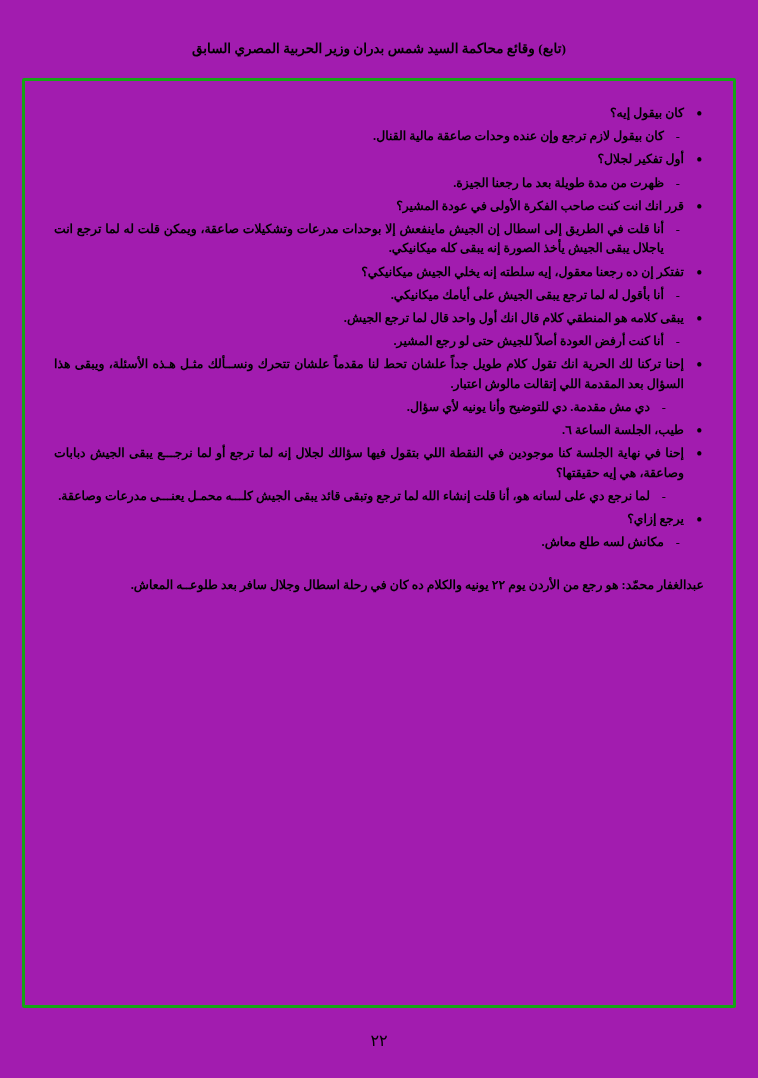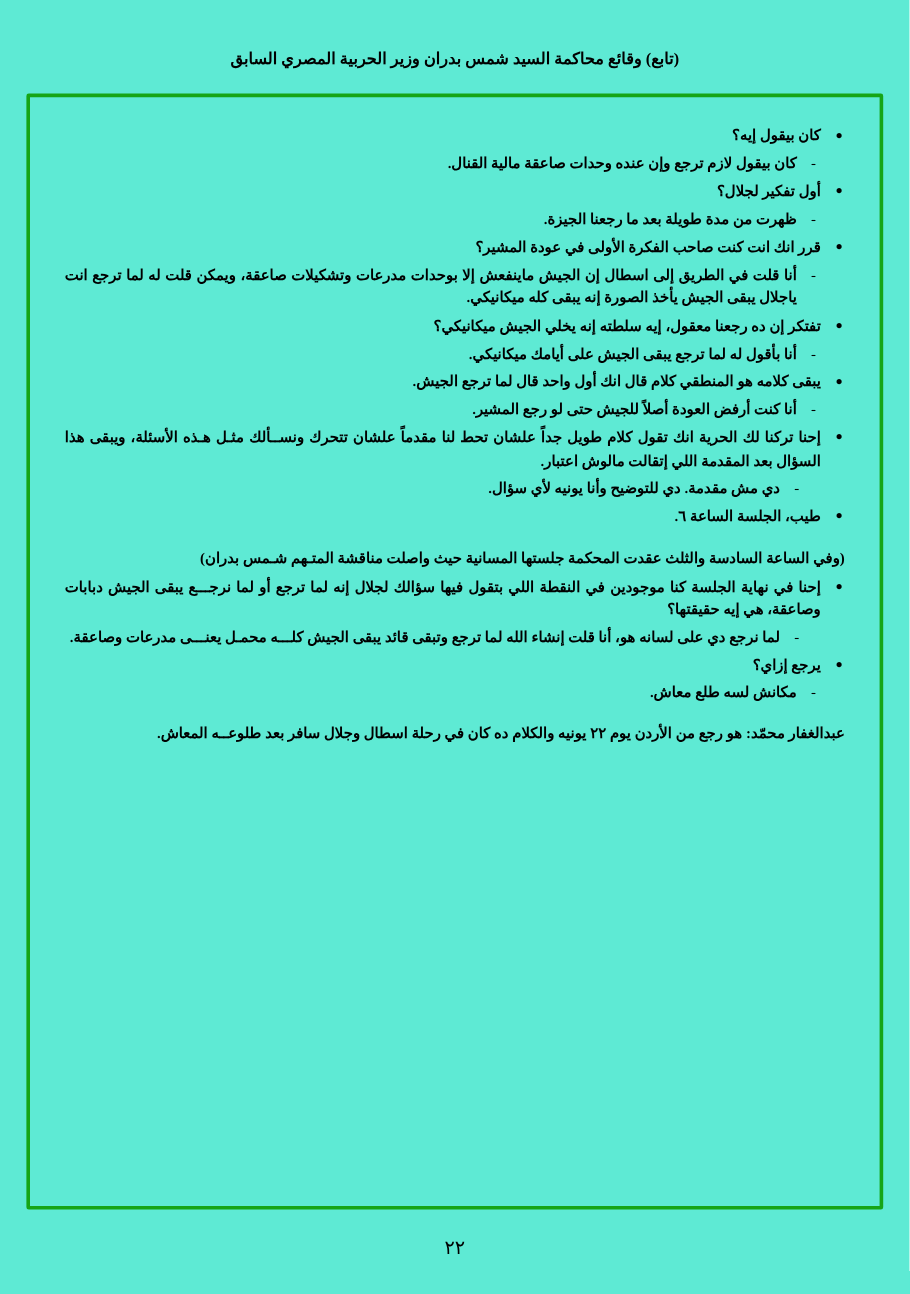--- a/index.html
+++ b/index.html
@@ -4,21 +4,21 @@
 <style>
   html, body {
     margin: 0;
     padding: 0;
     background: #ffffff;
   }
   .page {
     position: relative;
     width: 758px;
     height: 1078px;
-    background: #5eead4;
+    background: #a21caf;
     font-family: "Liberation Serif", "DejaVu Serif", serif;
     overflow: hidden;
   }
   .header-title {
     position: absolute;
     top: 40px;
     left: 0;
     right: 0;
     text-align: center;
     font-size: 13.5px;
@@ -91,21 +91,21 @@
     right: 18px;
   }
   .narration {
     margin-top: 16px;
     font-weight: bold;
     text-align: justify;
     text-align-last: right;
     padding-right: 0;
   }
   .closing {
-    margin-top: 14px;
+    margin-top: 24px;
     font-weight: bold;
     text-align: justify;
     text-align-last: right;
   }
   .closing .speaker {
     font-weight: bold;
   }
   .page-number {
     position: absolute;
     bottom: 28px;
@@ -154,21 +154,20 @@
       </li>
       <li class="q-item">
         <div class="justified">إحنا تركنا لك الحرية انك تقول كلام طويل جداً علشان تحط لنا مقدماً علشان تتحرك ونســألك مثـل هـذه الأسئلة، ويبقى هذا السؤال بعد المقدمة اللي إتقالت مالوش اعتبار.</div>
         <div class="answer indent">دي مش مقدمة. دي للتوضيح وأنا يونيه لأي سؤال.</div>
       </li>
       <li class="q-item">
         <div>طيب، الجلسة الساعة ٦.</div>
       </li>
     </ul>
 
-    <div class="narration">(وفي الساعة السادسة والثلث عقدت المحكمة جلستها المسانية حيث واصلت مناقشة المتـهم شـمس بدران)</div>
 
     <ul class="q-list">
       <li class="q-item">
         <div class="justified">إحنا في نهاية الجلسة كنا موجودين في النقطة اللي بتقول فيها سؤالك لجلال إنه لما ترجع أو لما نرجـــع يبقى الجيش دبابات وصاعقة، هي إيه حقيقتها؟</div>
         <div class="answer indent">لما نرجع دي على لسانه هو، أنا قلت إنشاء الله لما ترجع وتبقى قائد يبقى الجيش كلـــه محمـل يعنـــى مدرعات وصاعقة.</div>
       </li>
       <li class="q-item">
         <div>يرجع إزاي؟</div>
         <div class="answer">مكانش لسه طلع معاش.</div>
       </li>

